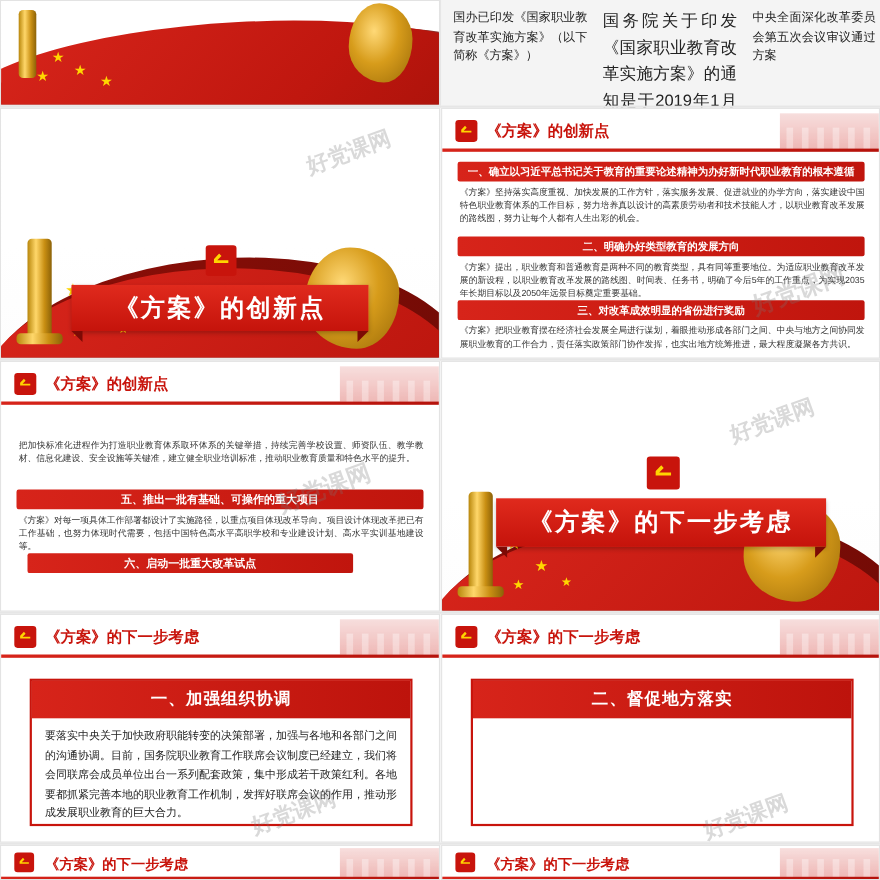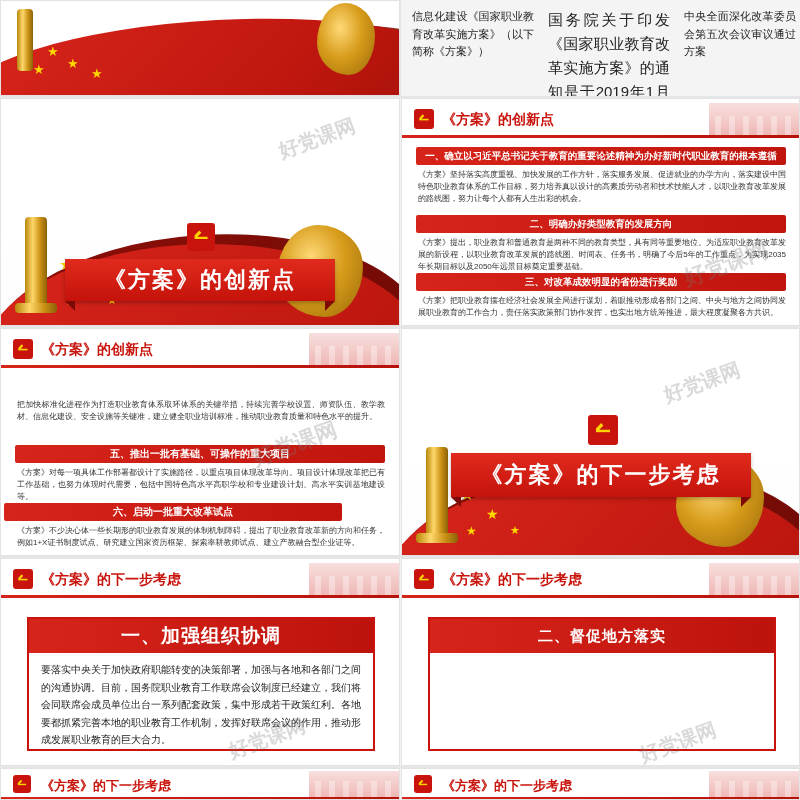--- a/index.html
+++ b/index.html
@@ -185,21 +185,21 @@
       <div class="gold-pillar" style="left:16px; top:8px; width:16px; height:62px;"></div>
       <div class="gold-lion" style="left:316px; top:2px; width:58px; height:72px;"></div>
       <span class="star" style="left:46px; top:44px;">★</span>
       <span class="star" style="left:66px; top:56px;">★</span>
       <span class="star" style="left:90px; top:66px;">★</span>
       <span class="star" style="left:32px; top:62px;">★</span>
     </div>
   </div>
 
   <div>
-    <div class="topcol" style="left:412px; top:8px; width:122px; font-size:11px;">信息化建设《国家职业教育改革实施方案》（以下简称《方案》）</div>
+    <div class="topcol" style="left:412px; top:8px; width:122px; font-size:11px;">国办已印发《国家职业教育改革实施方案》（以下简称《方案》）</div>
   </div>
   <div>
     <div class="topcol" style="left:548px; top:8px; width:122px; font-size:15px;">国务院关于印发《国家职业教育改革实施方案》的通知是于2019年1月24日成立的</div>
   </div>
   <div>
     <div class="topcol" style="left:684px; top:8px; width:112px; font-size:11px;">中央全面深化改革委员会第五次会议审议通过方案</div>
   </div>
   <div class="divider-v" style="left:400px; top:0; width:1px; height:96px;"></div>
   <div class="divider-v" style="left:0; top:96px; width:800px; height:2px;"></div>
 
@@ -266,22 +266,21 @@
         <span class="wall-tile" style="left:48px;"></span>
       <span class="wall-tile" style="left:62px;"></span>
         <span class="wall-tile" style="left:76px;"></span>
     </div>
 
     <div class="sec-body" style="position:absolute; left:16px; top:70px; width:368px; font-size:8px;">把加快标准化进程作为打造职业教育体系取环体系的关键举措，持续完善学校设置、师资队伍、教学教材、信息化建设、安全设施等关键准，建立健全职业培训标准，推动职业教育质量和特色水平的提升。</div>
 
     <div class="sec-bar" style="position:absolute; left:14px; top:116px; width:370px; height:18px; font-size:10px;">五、推出一批有基础、可操作的重大项目</div>
     <div class="sec-body" style="position:absolute; left:16px; top:138px; width:368px; font-size:8px;">《方案》对每一项具体工作部署都设计了实施路径，以重点项目体现改革导向。项目设计体现改革把已有工作基础，也努力体现时代需要，包括中国特色高水平高职学校和专业建设计划、高水平实训基地建设等。</div>
 
-    <div class="sec-bar" style="position:absolute; left:3px; top:174px; width:338px; height:18px; font-size:10px;">六、启动一批重大改革试点</div>
-    <div class="sec-body" style="position:absolute; left:16px; top:196px; width:368px; font-size:8px;">《方案》不少决心体一些长期形的职业教育发展的体制机制障碍，提出了职业教育改革新的方向和任务，例如1+X证书制度试点、研究建立国家资历框架、探索率耕教师试点、建立产教融合型企业证等。</div>
+    <div class="sec-bar" style="position:absolute; left:24px; top:174px; width:296px; height:18px; font-size:10px;">六、启动一批重大改革试点</div>
 
     <div class="wm" style="left:250px; top:100px; font-size:22px;">好党课网</div>
   </div>
 
   <div class="slide" style="left:401px; top:328px; width:399px; height:228px;">
     <div class="ribbon-top"></div>
     <div style="position:absolute;left:-5%;bottom:-46%;width:112%;height:86%;
                 background:linear-gradient(135deg,#8e0f08 0%,#6d0a05 100%);
                 border-radius:50% 50% 0 0 / 60% 60% 0 0;transform:rotate(-4deg);"></div>
     <div style="position:absolute;left:-5%;bottom:-52%;width:112%;height:88%;
@@ -307,21 +306,21 @@
     <div class="hdr-wall" style="right:0; top:4px; width:90px; height:32px;">
       <span class="wall-tile" style="left:6px;"></span>
         <span class="wall-tile" style="left:20px;"></span>
       <span class="wall-tile" style="left:34px;"></span>
         <span class="wall-tile" style="left:48px;"></span>
       <span class="wall-tile" style="left:62px;"></span>
         <span class="wall-tile" style="left:76px;"></span>
     </div>
 
     <div class="card" style="left:26px; top:58px; width:348px; height:134px;">
-      <div class="card-head" style="height:34px; line-height:34px; font-size:19px;">一、加强组织协调</div>
+      <div class="card-head" style="height:34px; line-height:34px; font-size:15px;">一、加强组织协调</div>
       <div class="card-body" style="padding:8px 12px; font-size:10px;">要落实中央关于加快政府职能转变的决策部署，加强与各地和各部门之间的沟通协调。目前，国务院职业教育工作联席会议制度已经建立，我们将会同联席会成员单位出台一系列配套政策，集中形成若干政策红利。各地要都抓紧完善本地的职业教育工作机制，发挥好联席会议的作用，推动形成发展职业教育的巨大合力。</div>
     </div>
     <div class="wm" style="left:226px; top:166px; font-size:20px;">好党课网</div>
   </div>
 
   <div class="slide" style="left:401px; top:558px; width:399px; height:208px;">
     <div class="hdr-strip" style="top:36px; height:3px;"></div>
     <div class="emblem" style="position:absolute; left:12px; top:10px; width:20px; height:20px;"></div>
     <div class="hdr-title" style="left:40px; top:12px; font-size:14px;">《方案》的下一步考虑</div>
     <div class="hdr-wall" style="right:0; top:4px; width:90px; height:32px;">

